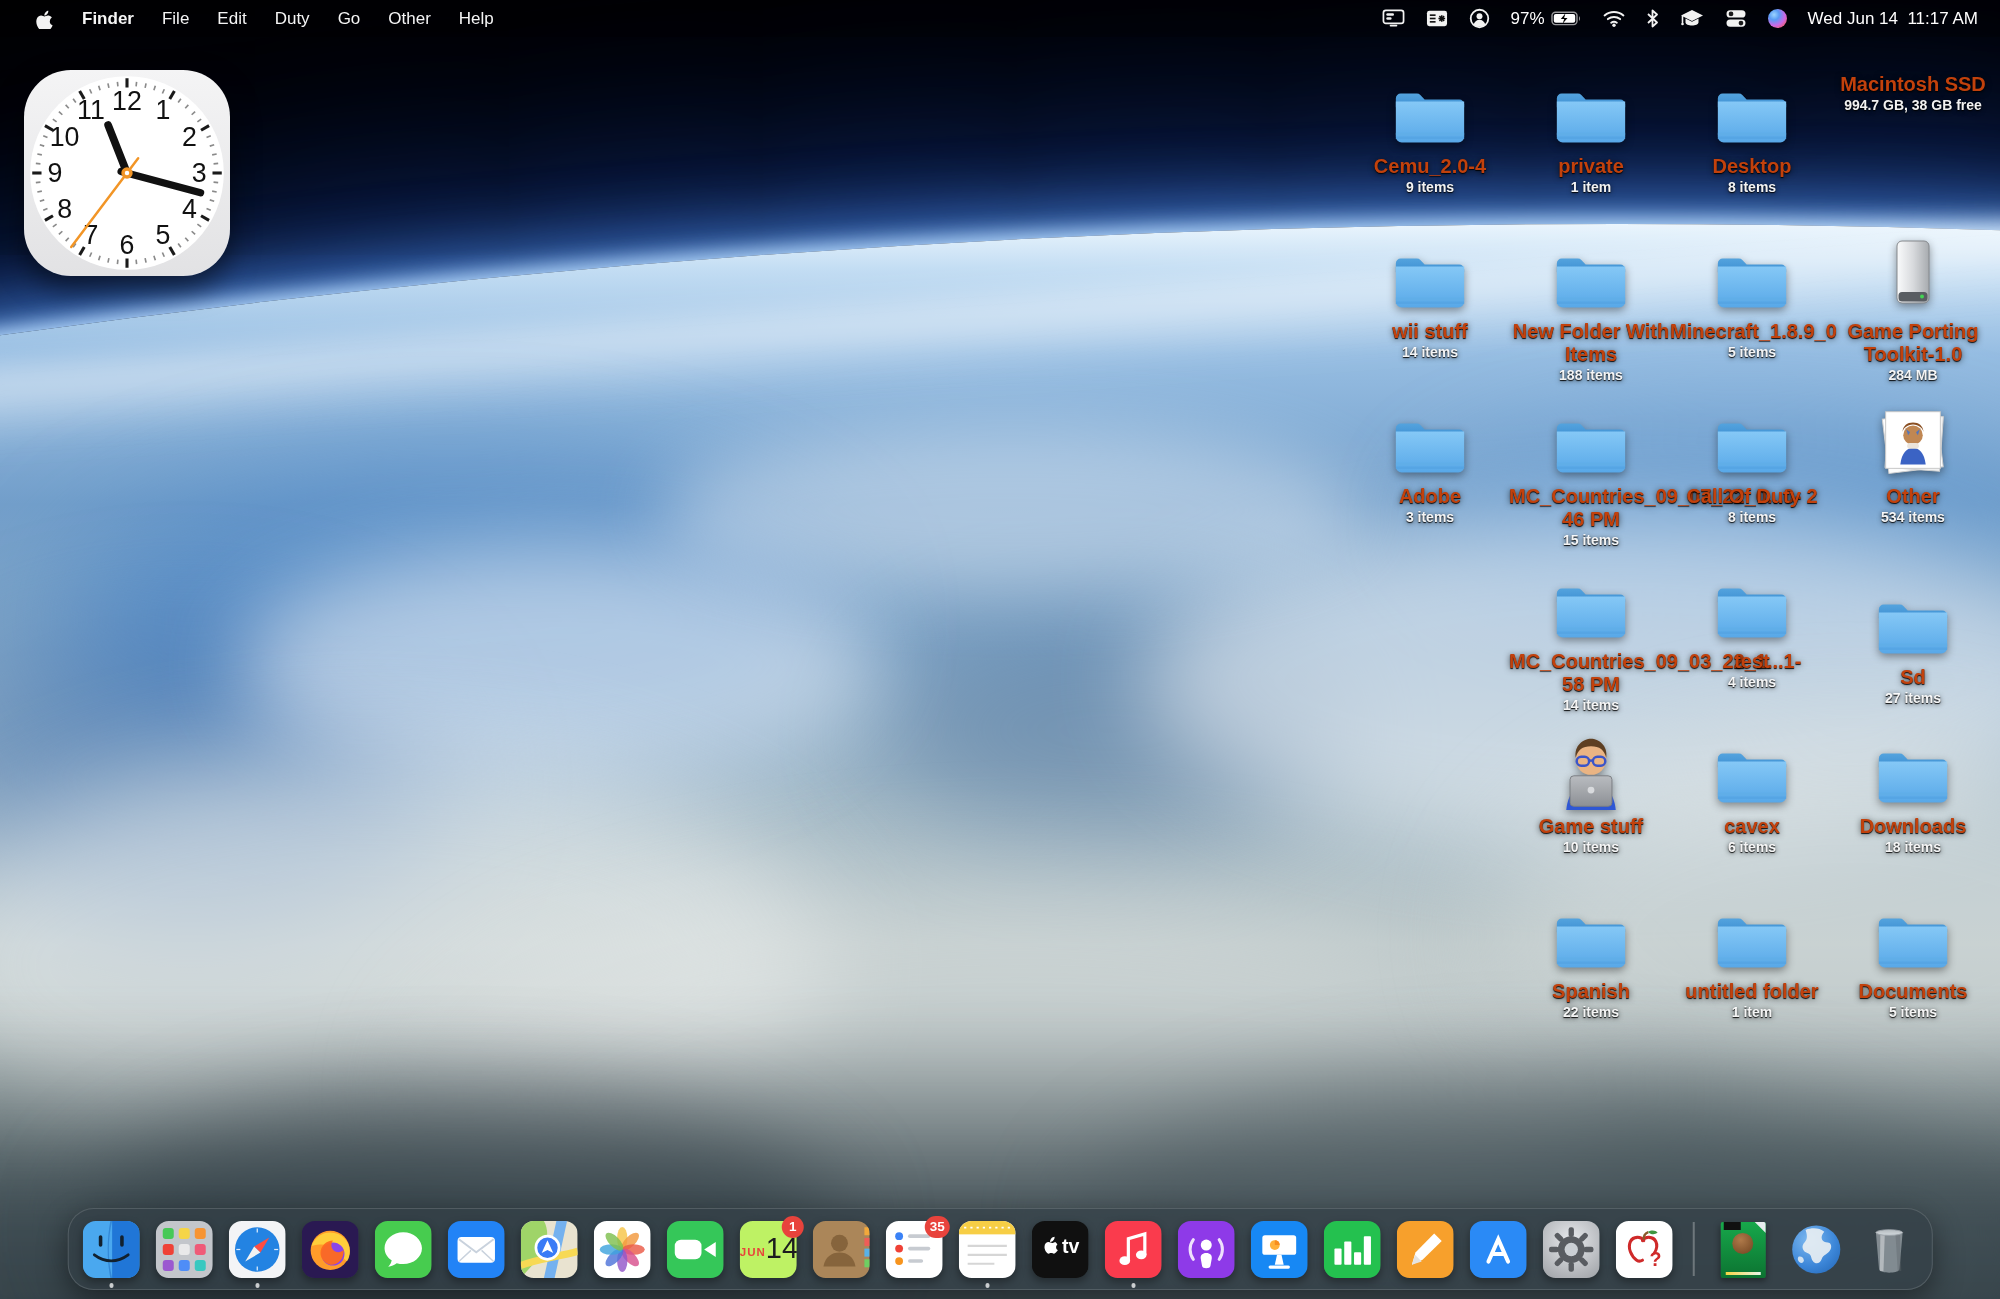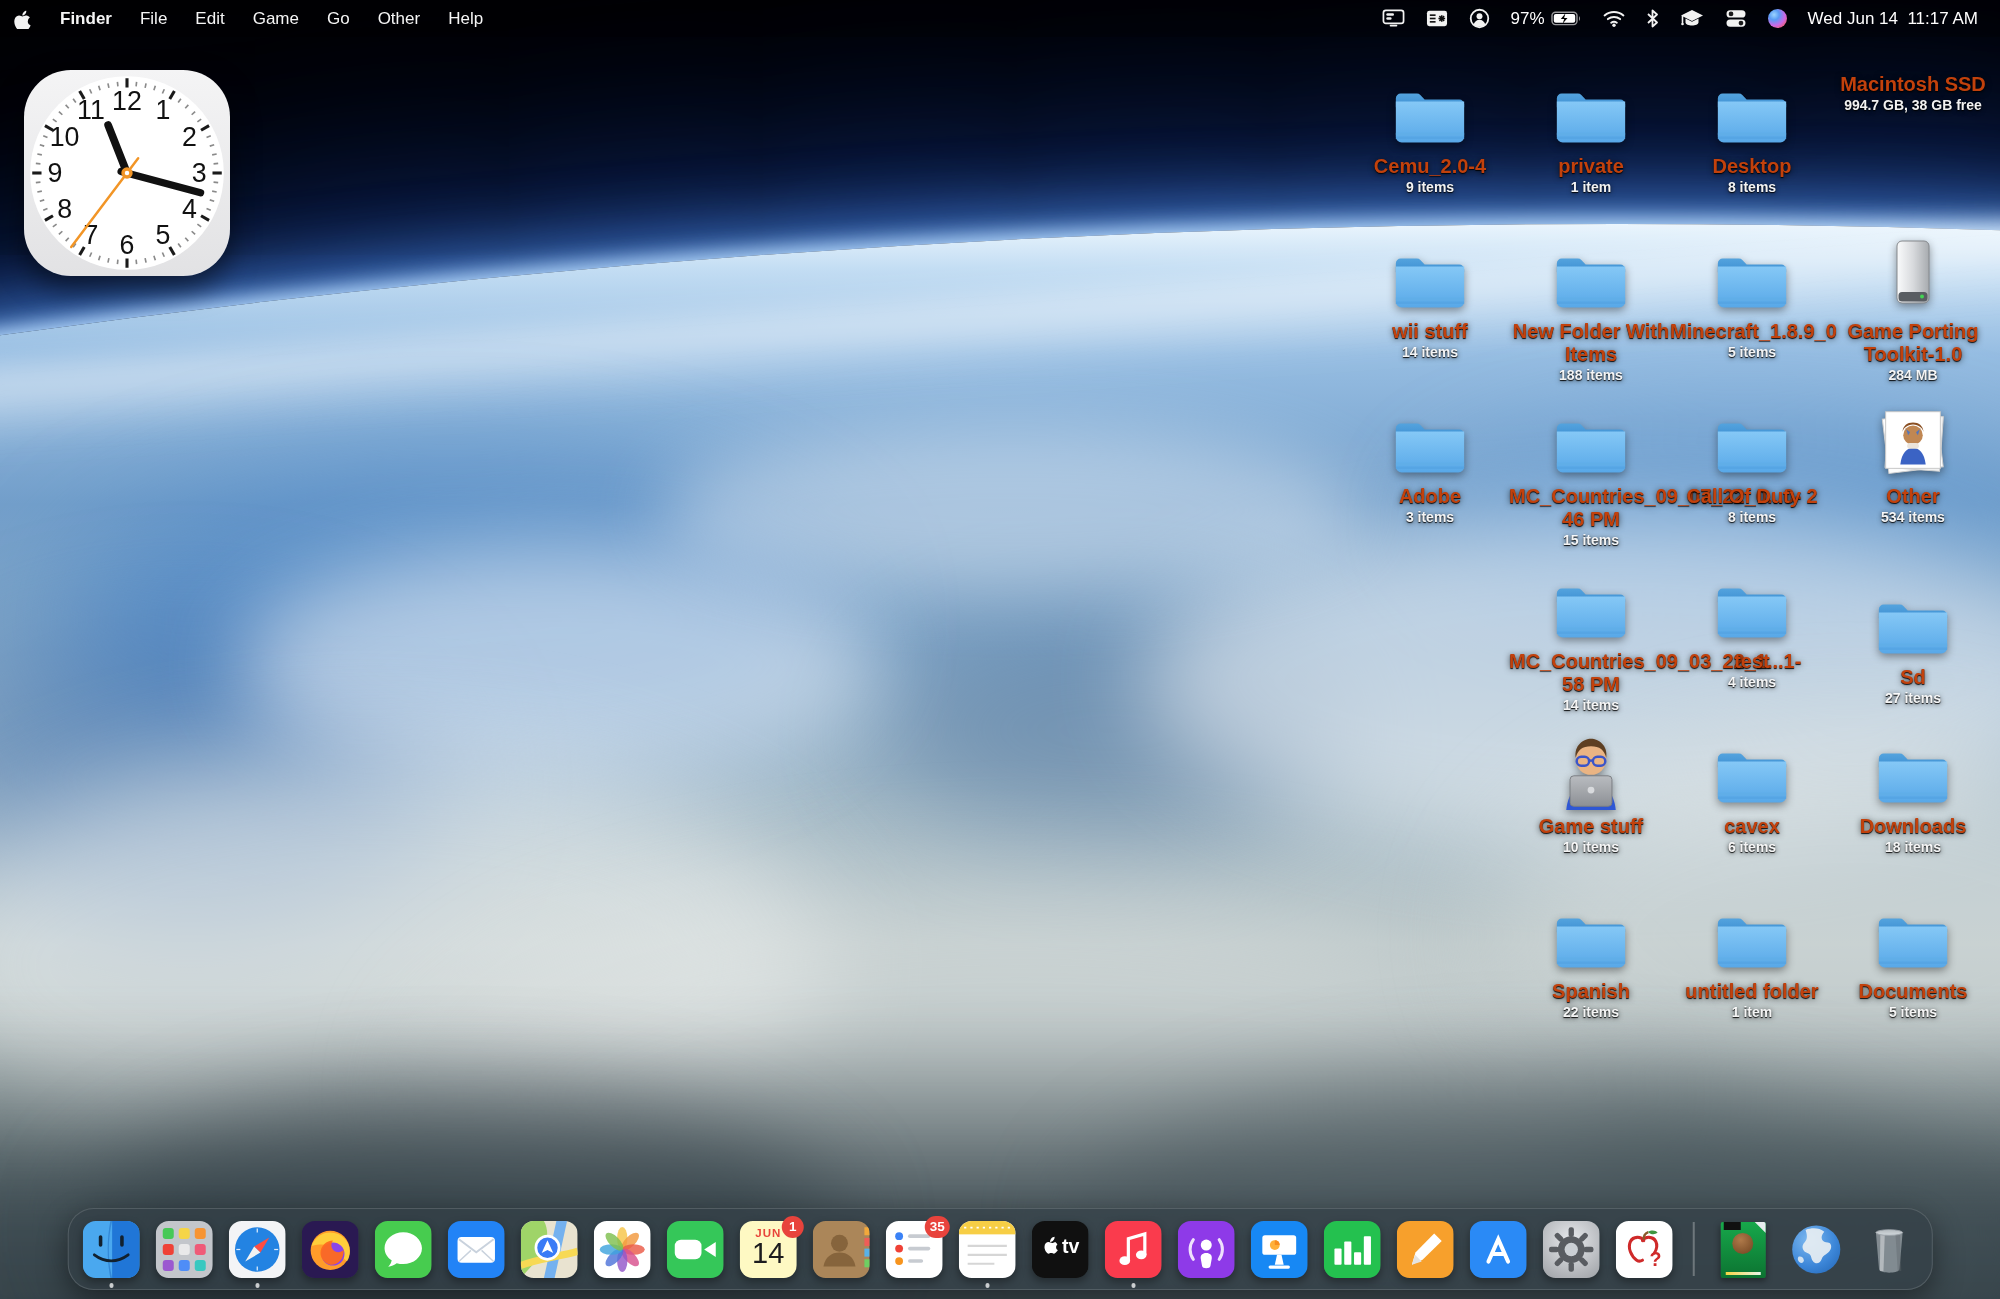--- a/index.html
+++ b/index.html
@@ -27,21 +27,21 @@
   .cl.w5{left:1490px;top:740px;width:720px;height:390px;background:#dfe4e3;opacity:.5;filter:blur(55px);}
   .cl.w6{left:660px;top:430px;width:700px;height:160px;background:#fff;opacity:.4;filter:blur(35px);}
   .cl.d1{left:-60px;top:1020px;width:2200px;height:360px;background:linear-gradient(rgba(46,58,64,0),#35434a 55%,#2c383f);
     opacity:.85;filter:blur(28px);border-radius:0;}
   .cl.d2{left:80px;top:1090px;width:760px;height:280px;background:#2e3b42;opacity:.55;filter:blur(48px);}
   .cl.d3{left:1080px;top:1080px;width:920px;height:300px;background:#46545a;opacity:.5;filter:blur(50px);}
 
   
   .menubar{position:absolute;left:0;top:0;width:100%;height:37px;display:flex;align-items:center;
     color:#fff;font-size:17px;background:rgba(0,0,0,.25);z-index:40;}
-  .mb-left{display:flex;align-items:center;gap:28px;padding-left:14px;}
+  .mb-left{display:flex;align-items:center;gap:28px;padding-left:36px;}
   .mb-item{opacity:.96;}
   .mb-item.active{font-weight:700;}
   .mb-right{margin-left:auto;display:flex;align-items:center;gap:21px;padding-right:22px;}
   .mb-ic{display:flex;align-items:center;opacity:.95;}
   .batt{display:flex;align-items:center;gap:6px;}
   .siri-orb{width:19px;height:19px;border-radius:50%;
     background:radial-gradient(circle at 32% 30%,#9bd4ff 0%,#5a9cf5 28%,#c969e8 58%,#e8608a 78%,#35c96a 100%);}
   .mb-time{white-space:pre;}
 
   
@@ -66,21 +66,21 @@
   .dkic{width:57px;height:57px;border-radius:13px;overflow:hidden;
     box-shadow:0 4px 8px rgba(0,0,0,.35);}
   .dkic.bare{border-radius:0;overflow:visible;box-shadow:none;}
   .dkic svg{display:block;width:100%;height:100%;}
   .dkdot{position:absolute;left:50%;bottom:-10px;width:4.5px;height:4.5px;border-radius:50%;
     background:rgba(255,255,255,.75);transform:translateX(-50%);}
   .dkbadge{position:absolute;top:-5px;right:-7px;min-width:22px;height:22px;border-radius:11px;
     background:#e8433c;color:#fff;font-size:13.5px;font-weight:700;display:flex;align-items:center;
     justify-content:center;padding:0 5px;box-sizing:border-box;z-index:2;}
   .dkdivider{width:1.5px;height:54px;background:rgba(255,255,255,.28);margin:0 4px;flex:0 0 auto;}
-  .cal{width:100%;height:100%;background:#fef9c3;display:flex;flex-direction:column;align-items:center;}
+  .cal{width:100%;height:100%;background:#bef264;display:flex;flex-direction:row;align-items:center;}
   .cal-mon{color:#e8443a;font-size:11.5px;font-weight:700;letter-spacing:1px;margin-top:6px;}
   .cal-day{font-size:29px;font-weight:400;color:#1c1c1e;line-height:1.02;}
   .lp{width:100%;height:100%;background:#c3c6cb;display:grid;grid-template-columns:repeat(3,11px);
     grid-template-rows:repeat(3,11px);gap:5px;justify-content:center;align-content:center;}
   .lp i{border-radius:3px;display:block;}
   .naija{position:relative;width:45px;height:56px;margin:1px auto;border-radius:2px;overflow:hidden;
     background:linear-gradient(#17a84b,#0c7331);box-shadow:0 3px 6px rgba(0,0,0,.4);}
   .naija-fold{position:absolute;top:0;right:0;width:0;height:0;border-top:11px solid #e8ecef;
     border-left:11px solid transparent;}
   .naija-strip{position:absolute;top:0;left:3px;width:17px;height:8px;background:#101010;}
@@ -152,21 +152,21 @@
   <div class="menubar">
     <div class="mb-left">
       <span class="mb-ic">
         <svg width="18" height="21" viewBox="0 0 17 20">
             <path fill="#fff" d="M13.1 10.6c0-2.6 2.1-3.8 2.2-3.9-1.2-1.8-3.1-2-3.8-2.1-1.6-.2-3.1 1-3.9 1-.8 0-2-1-3.4-1-1.7 0-3.3 1-4.2 2.6C-1.8 10.3-.5 14.9 1.3 17.4c.9 1.2 1.9 2.6 3.3 2.5 1.3-.1 1.8-.8 3.4-.8s2 .8 3.4.8 2.3-1.2 3.2-2.5c1-1.4 1.4-2.8 1.4-2.9-.1 0-2.9-1.1-2.9-3.9zM10.5 2.9c.7-.9 1.2-2.1 1.1-3.2-1 0-2.3.7-3 1.6-.7.8-1.3 2-1.1 3.2 1.1.1 2.3-.7 3-1.6z" transform="translate(1 3) scale(.92)"></path>
           </svg>
       </span>
       <span class="mb-item active">Finder</span>
         <span class="mb-item">File</span>
         <span class="mb-item">Edit</span>
-        <span class="mb-item">Game</span>
+        <span class="mb-item">Duty</span>
         <span class="mb-item">Go</span>
         <span class="mb-item">Other</span>
         <span class="mb-item">Help</span>
     </div>
     <div class="mb-right">
       <span class="mb-ic">
         <svg width="23" height="21" viewBox="0 0 24 21">
             <rect x="1.5" y="2" width="21" height="13.5" rx="2.5" fill="none" stroke="#fff" stroke-width="1.8"></rect>
             <rect x="4.5" y="5" width="8" height="2.6" rx="1.3" fill="#fff"></rect>
             <rect x="4.5" y="9.3" width="5.5" height="2.6" rx="1.3" fill="#fff"></rect>

